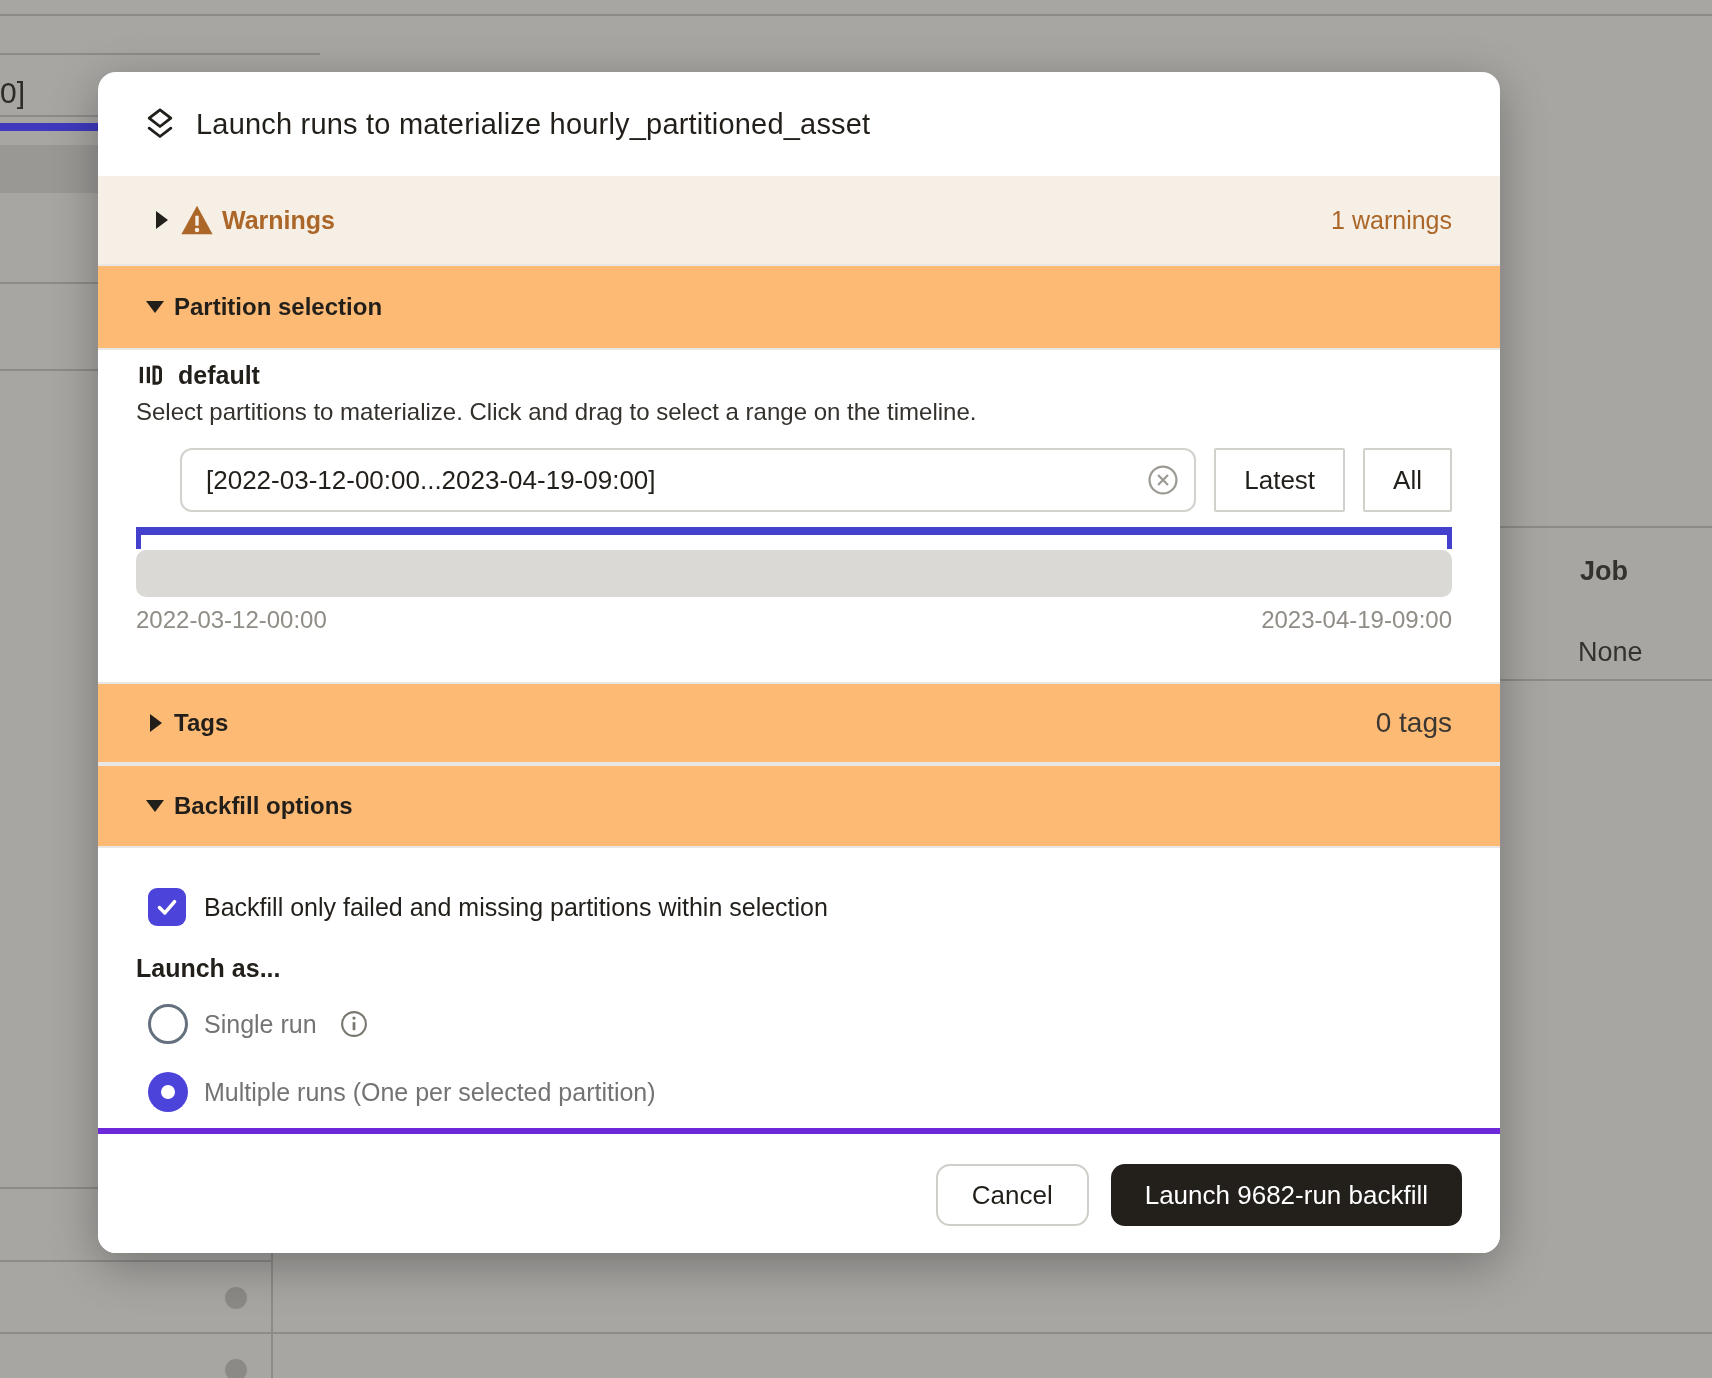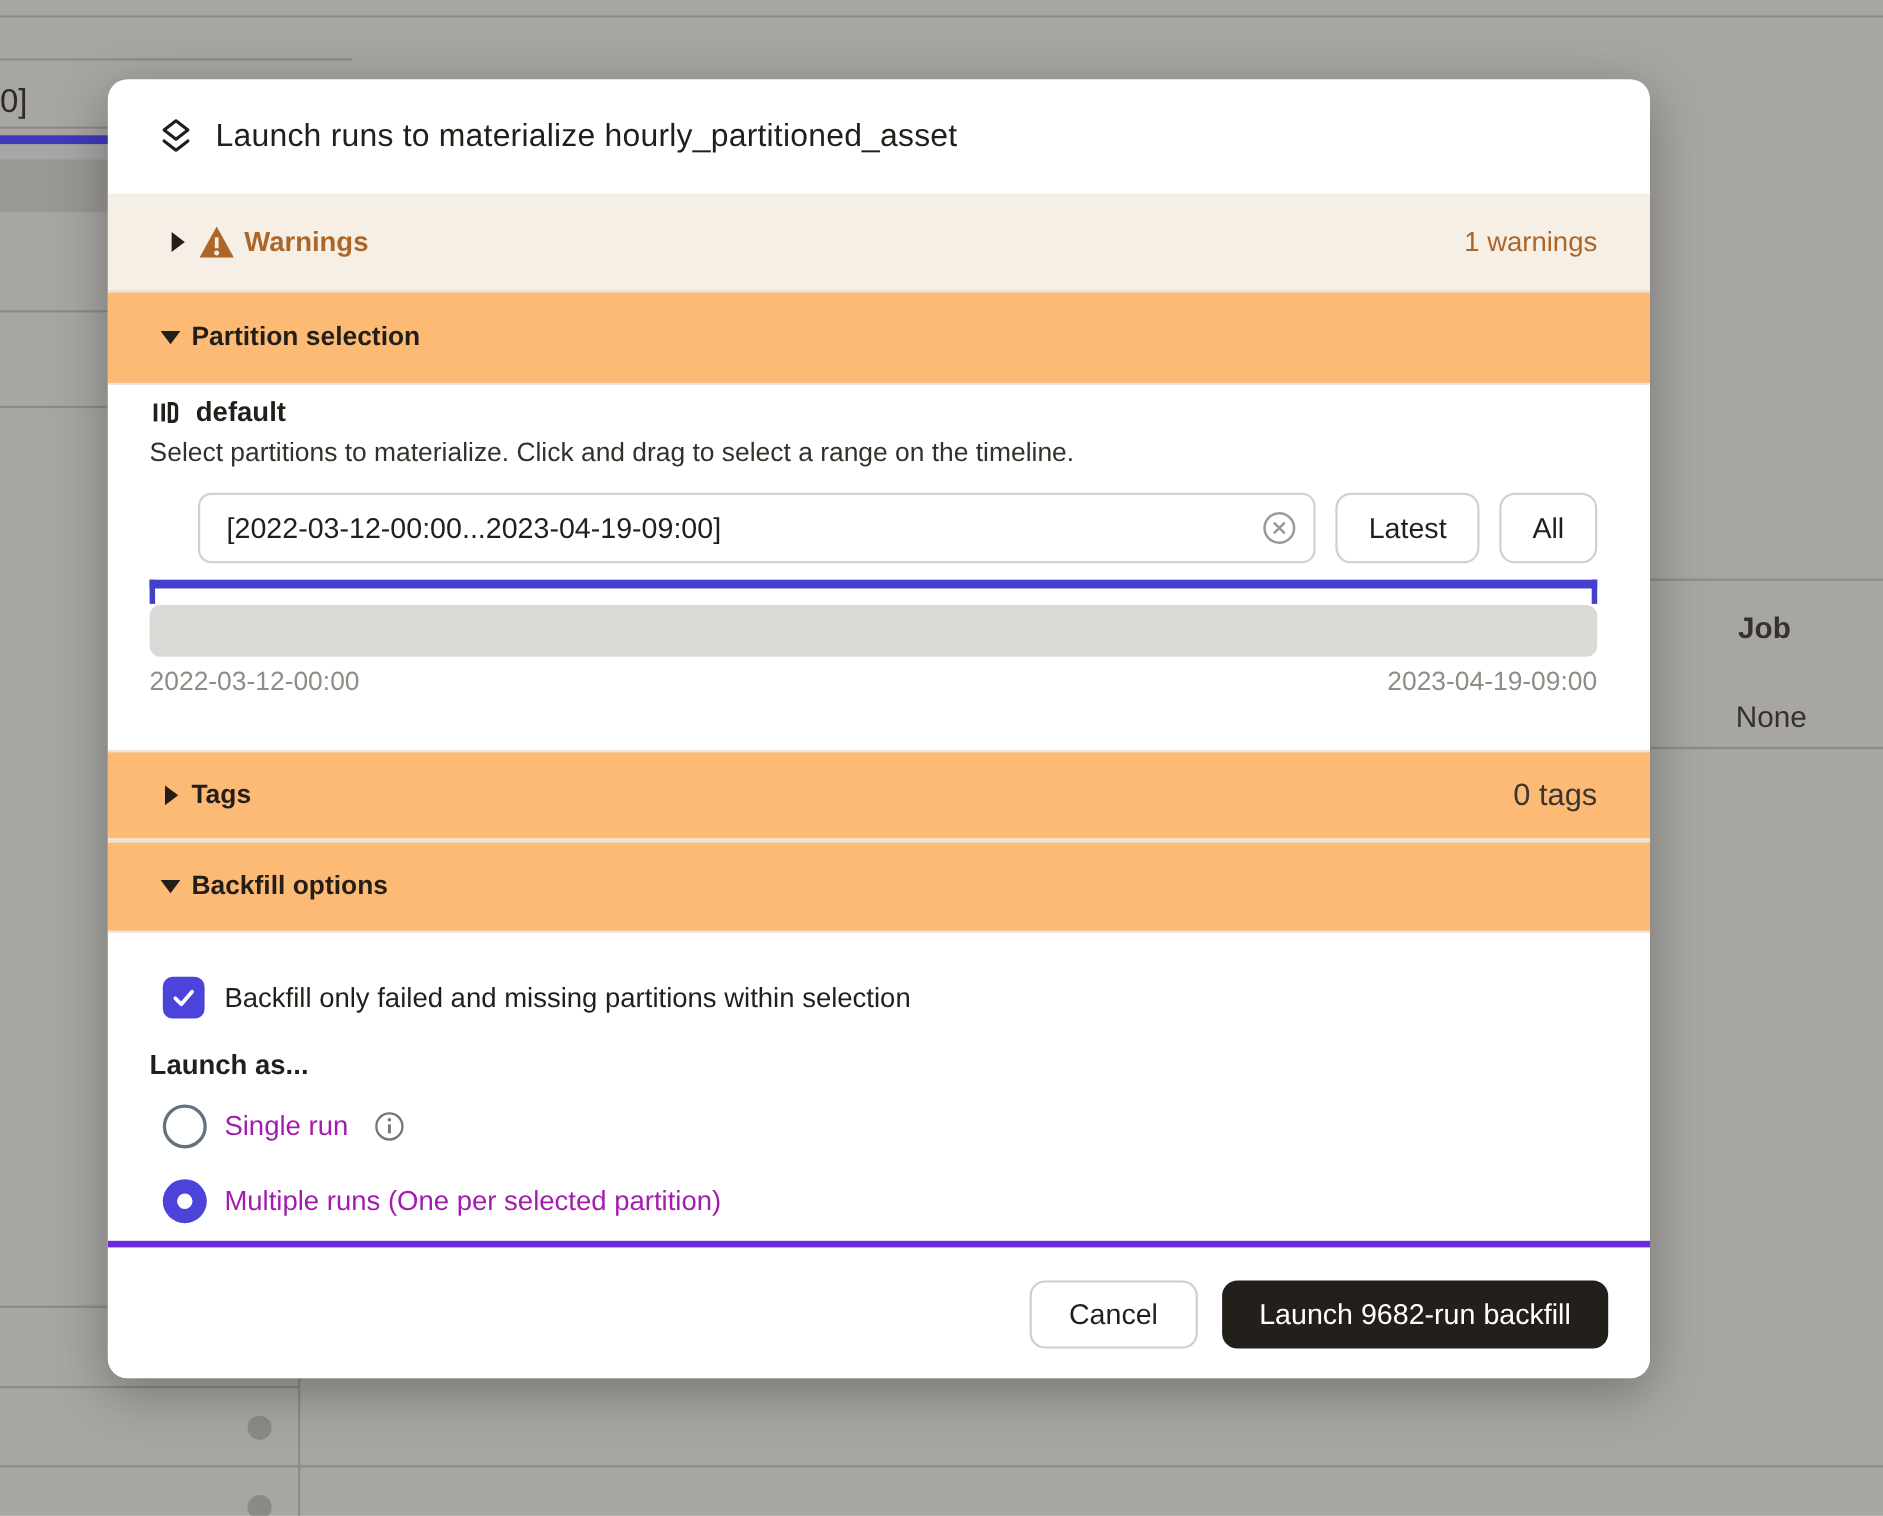--- a/index.html
+++ b/index.html
@@ -74,21 +74,21 @@
 
   .input-row { position:absolute; left:38px; right:48px; top:98px; height:64px; display:flex; gap:18px; }
   .range-input-wrap { position:relative; flex:1;padding-left:44px; }
   .range-input {
     width:100%; height:64px; border:2px solid #D3D1CC; border-radius:12px;
     font-family:"Liberation Sans",sans-serif; font-size:26px; color:#221F1B;
     padding:0 70px 0 24px; outline:none; background:#fff;
   }
   .clear-btn { position:absolute; right:16px; top:15px; width:34px; height:34px; cursor:pointer; }
   .pill-btn {
-    height:64px; border:2px solid #D2D0CB; border-radius:14px; background:#fff;
+    height:64px; border:2px solid #D2D0CB; border-radius:2px; background:#fff;
     font-family:"Liberation Sans",sans-serif; font-size:26px; color:#221F1B;
     padding:0 28px; cursor:pointer;
   }
 
   .bracket {
     position:absolute; left:38px; right:48px; top:177px; height:22px;
     border-top:8px solid #4440CE; border-left:5px solid #4440CE; border-right:5px solid #4440CE;
   }
   .timeline-bar {
     position:absolute; left:38px; right:48px; top:200px; height:47px;
@@ -109,21 +109,21 @@
   .radio-row { position:absolute; left:50px; display:flex; align-items:center; gap:16px; cursor:pointer; }
   .radio-row.single { top:156px; }
   .radio-row.multiple { top:224px; }
   .radio { width:40px; height:40px; border-radius:50%; flex:none; }
   .radio.off { border:3px solid #66717F; background:#fff; }
   .radio.on { background:#4C43DB; position:relative; }
   .radio.on::after {
     content:""; position:absolute; left:13px; top:13px; width:14px; height:14px;
     border-radius:50%; background:#fff;
   }
-  .radio-label { font-size:25px; color:#a21caf; }
+  .radio-label { font-size:25px; color:#737373; }
   .info-icon { margin-left:6px; cursor:pointer; }
 
   
   .footer { top:1056px; height:125px; border-top:6px solid #6d28d9; background:#fff; }
   .footer-btns { position:absolute; right:38px; top:30px; display:flex; gap:22px; }
   .btn-cancel {
     height:62px; padding:0 34px; background:#fff; border:2px solid #D0CEC9; border-radius:14px;
     font-family:"Liberation Sans",sans-serif; font-size:26px; color:#221F1B; cursor:pointer;
   }
   .btn-launch {

